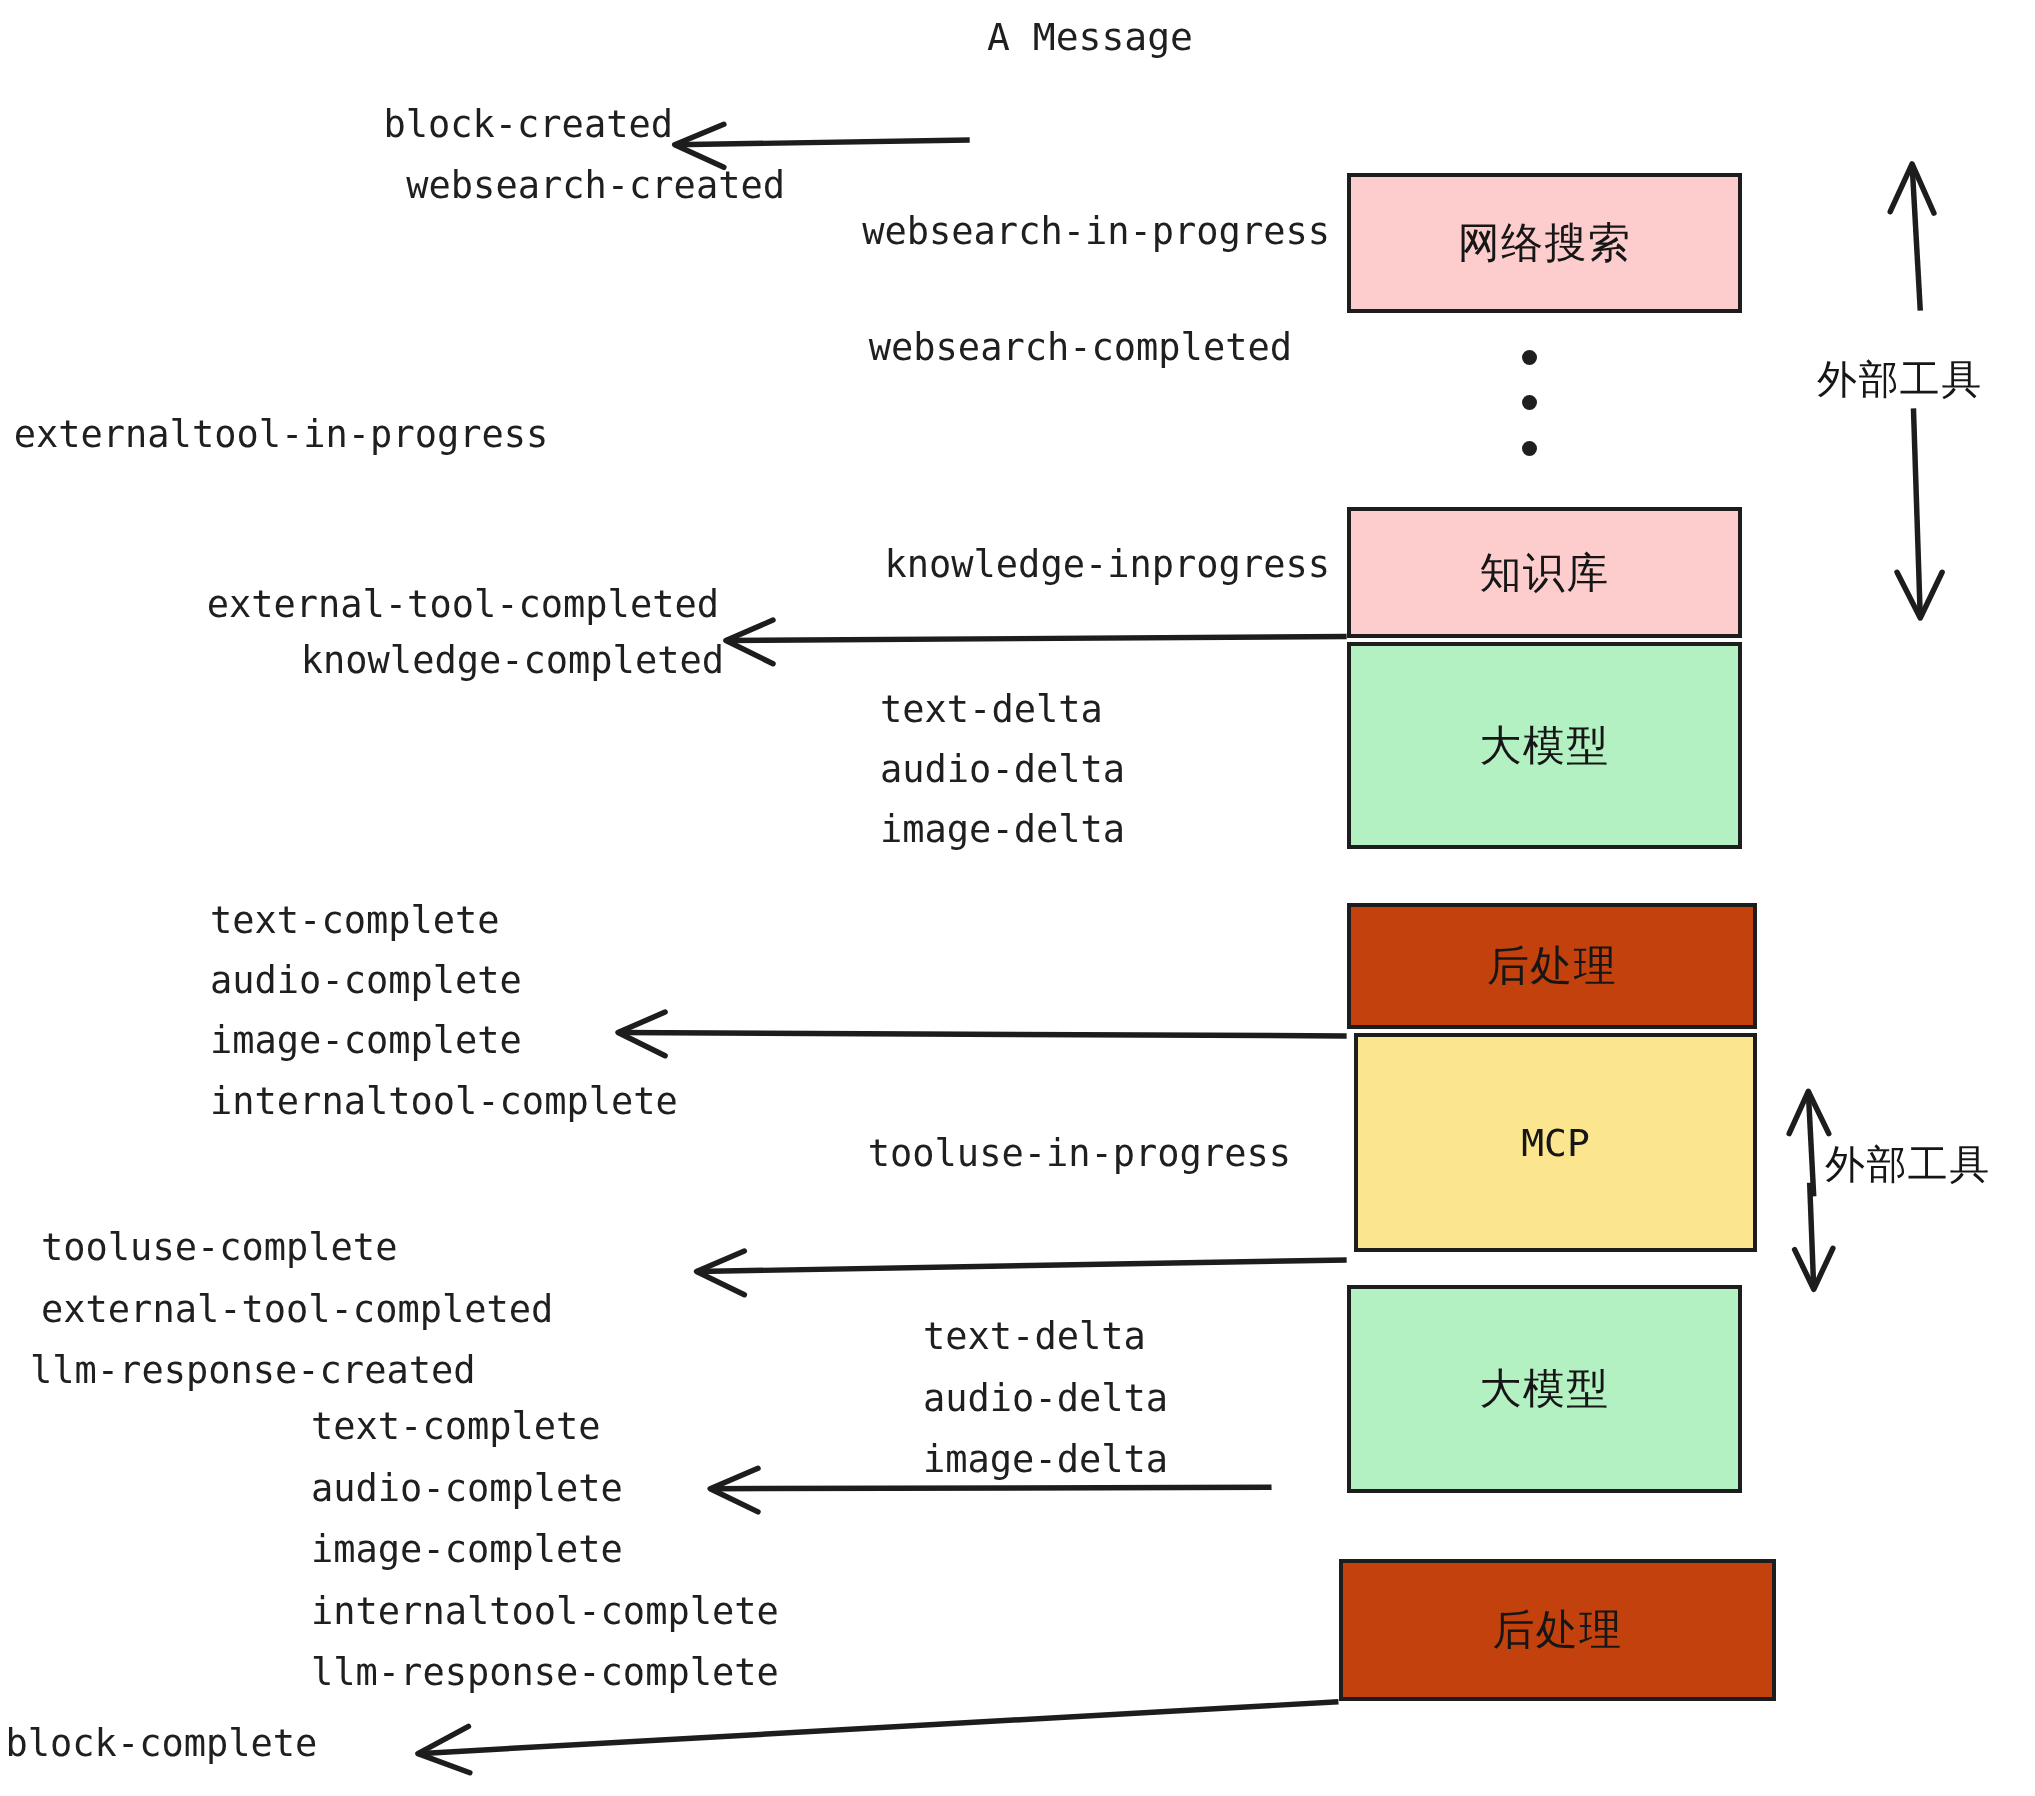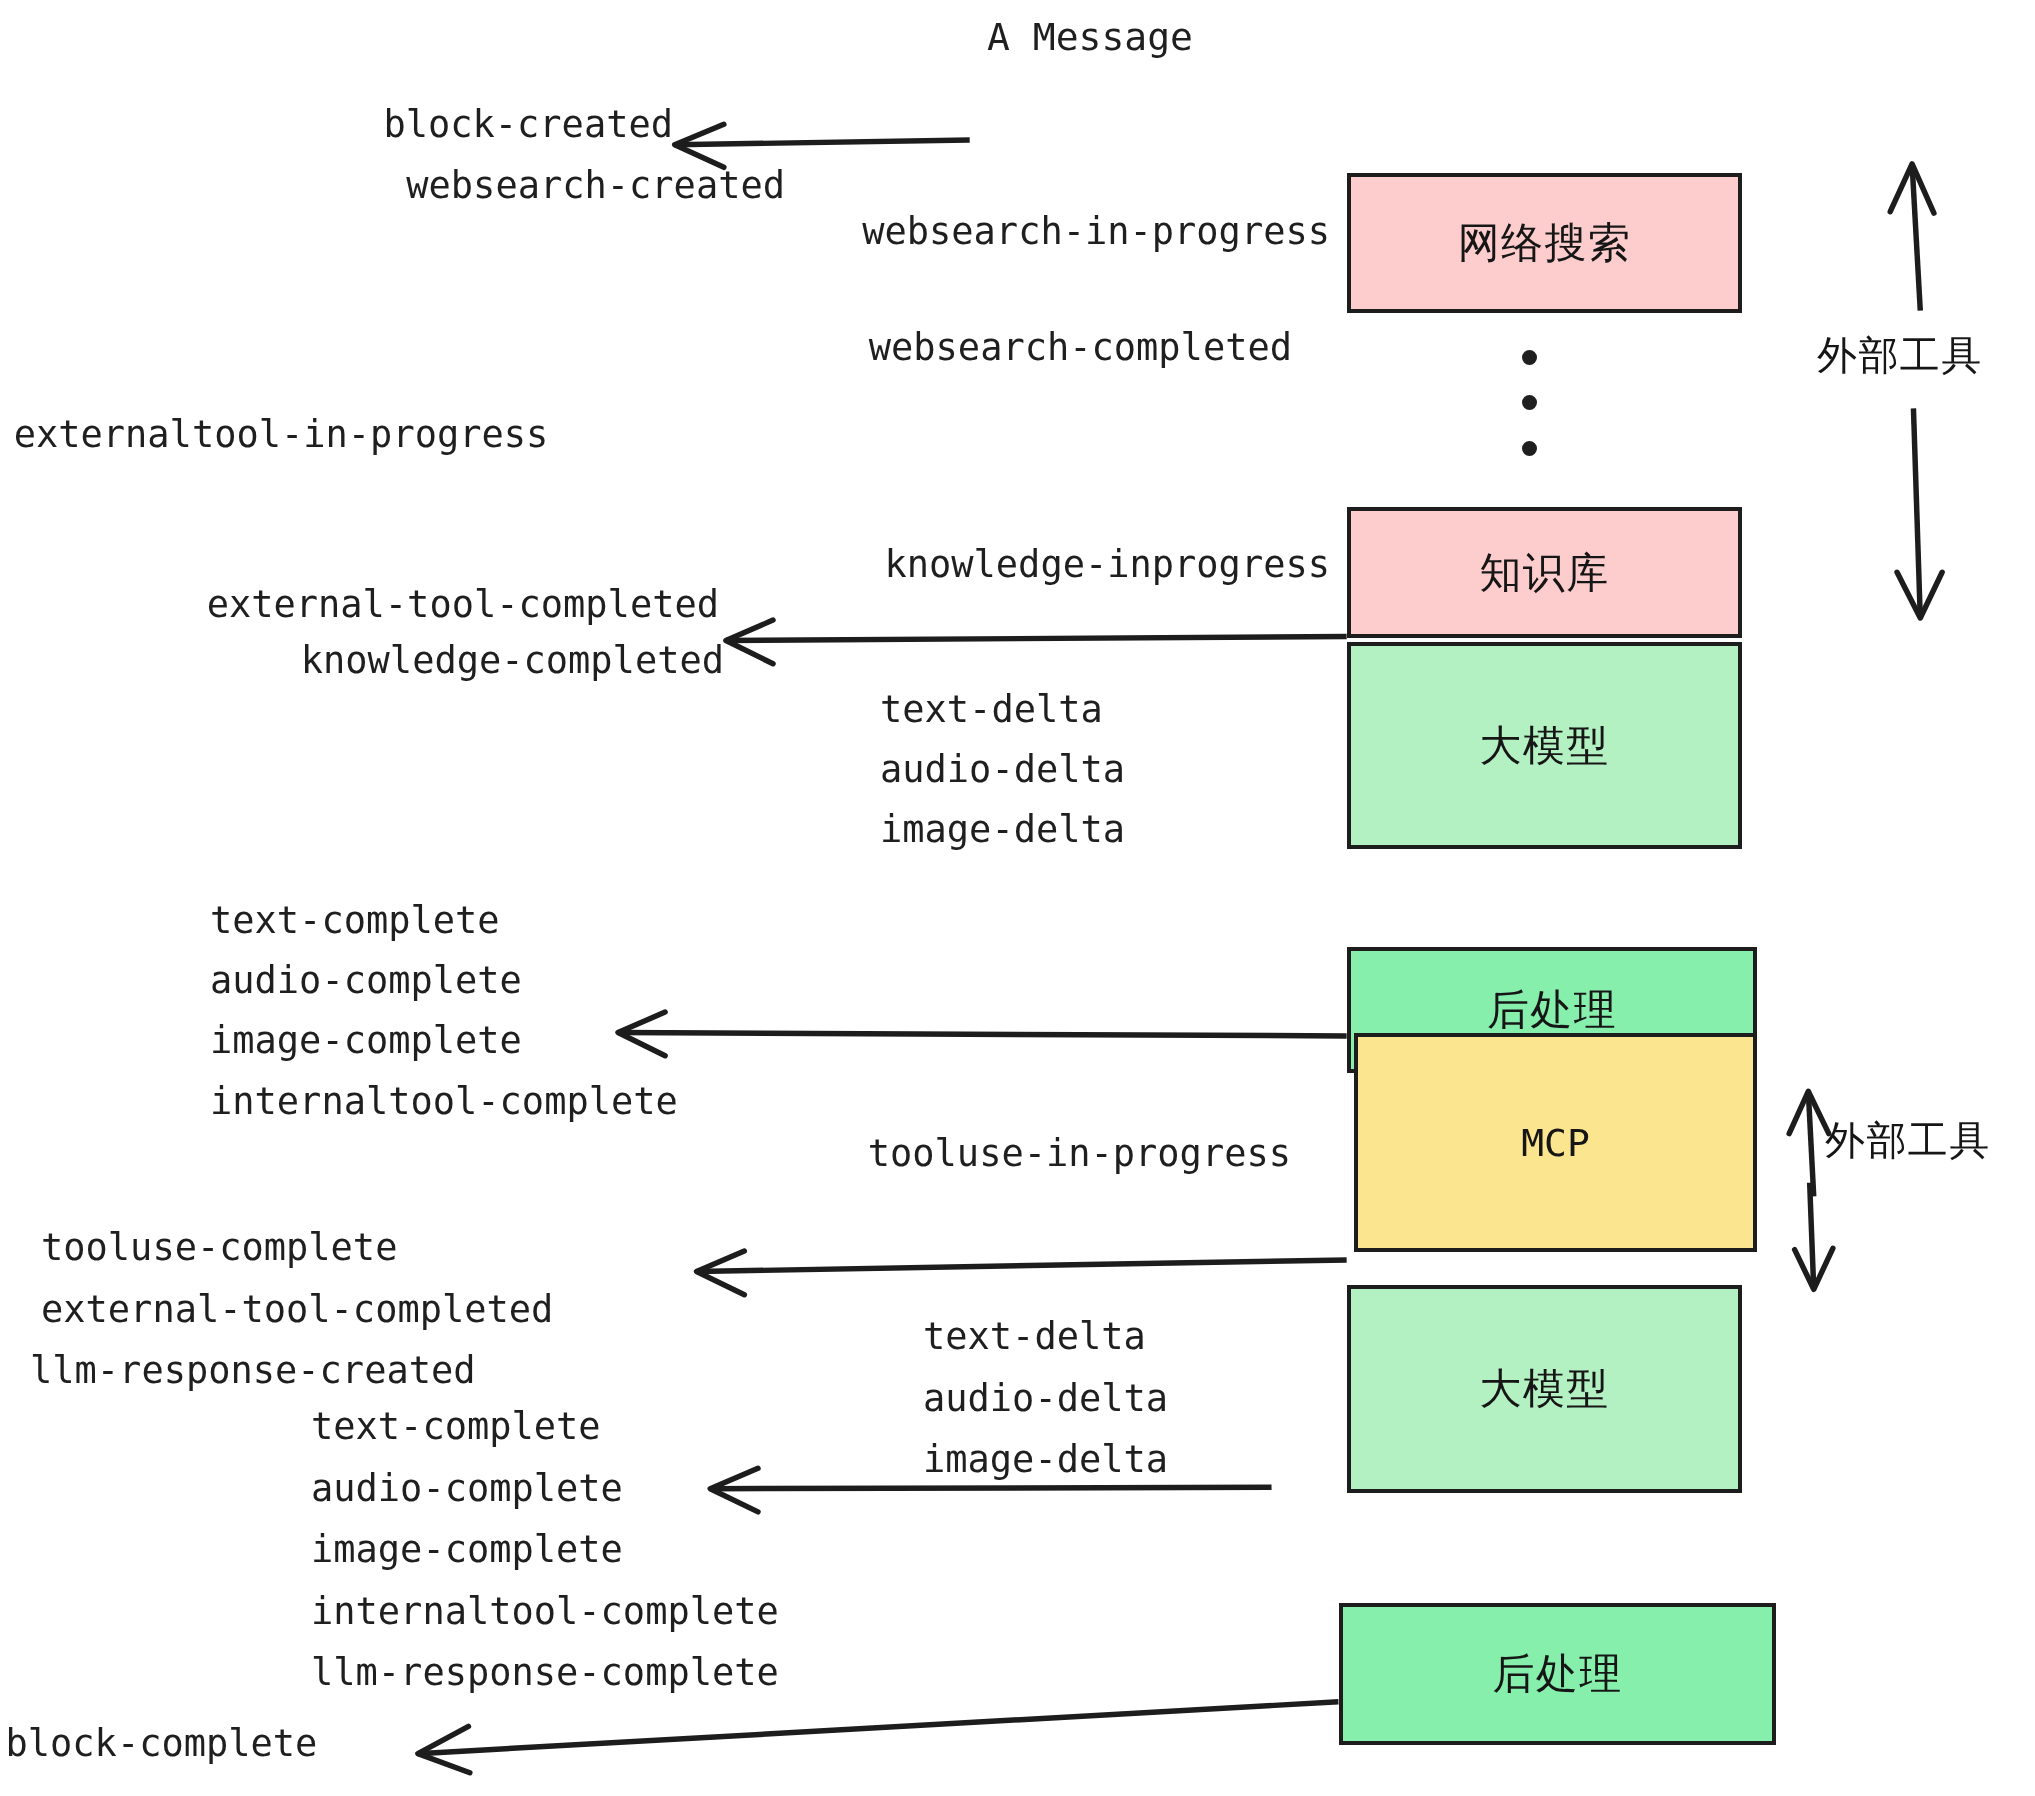--- a/index.html
+++ b/index.html
@@ -40,33 +40,34 @@
     align-items: center;
     justify-content: center;
     color: #161616;
     font-family: "DejaVu Sans", "Liberation Sans", sans-serif;
     font-size: 42px;
     letter-spacing: 1.4px;
   }
   .node.pink   { background: #fdcdcd; }
   .node.green  { background: #b3f0c2; }
   .node.yellow { background: #fbe58f; }
-  .node.white  { background: #86efac; margin-top: 44px; }
+  .node.white  { background: #c2410c; }
   .node.mcp {
     font-family: "DejaVu Sans Mono", "Liberation Mono", monospace;
     font-size: 38px;
     letter-spacing: 0px;
   }
   .sidelabel {
     position: absolute;
     font-family: "DejaVu Sans", "Liberation Sans", sans-serif;
     font-size: 40px;
     color: #161616;
     white-space: nowrap;
     letter-spacing: 1.4px;
+    margin-top: 24px;
   }
   .dot {
     position: absolute;
     width: 15px;
     height: 15px;
     border-radius: 50%;
     background: #1f1f1f;
   }
   svg.arrows {
     position: absolute;

